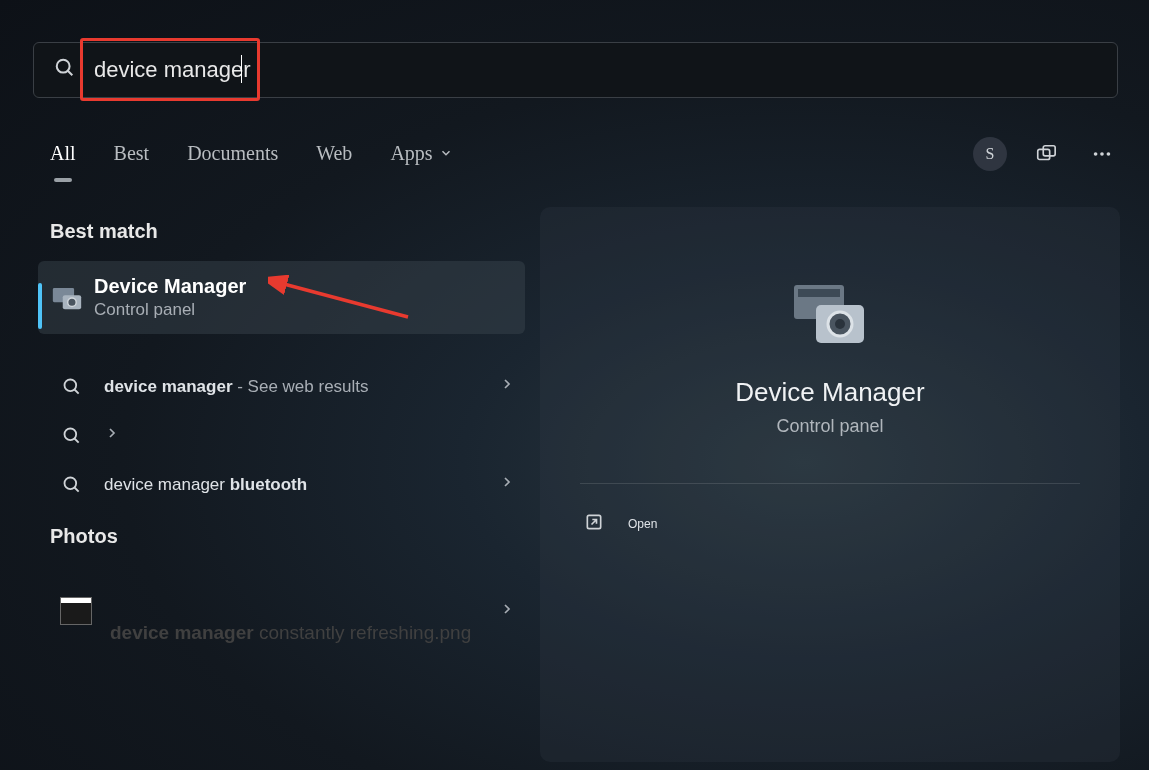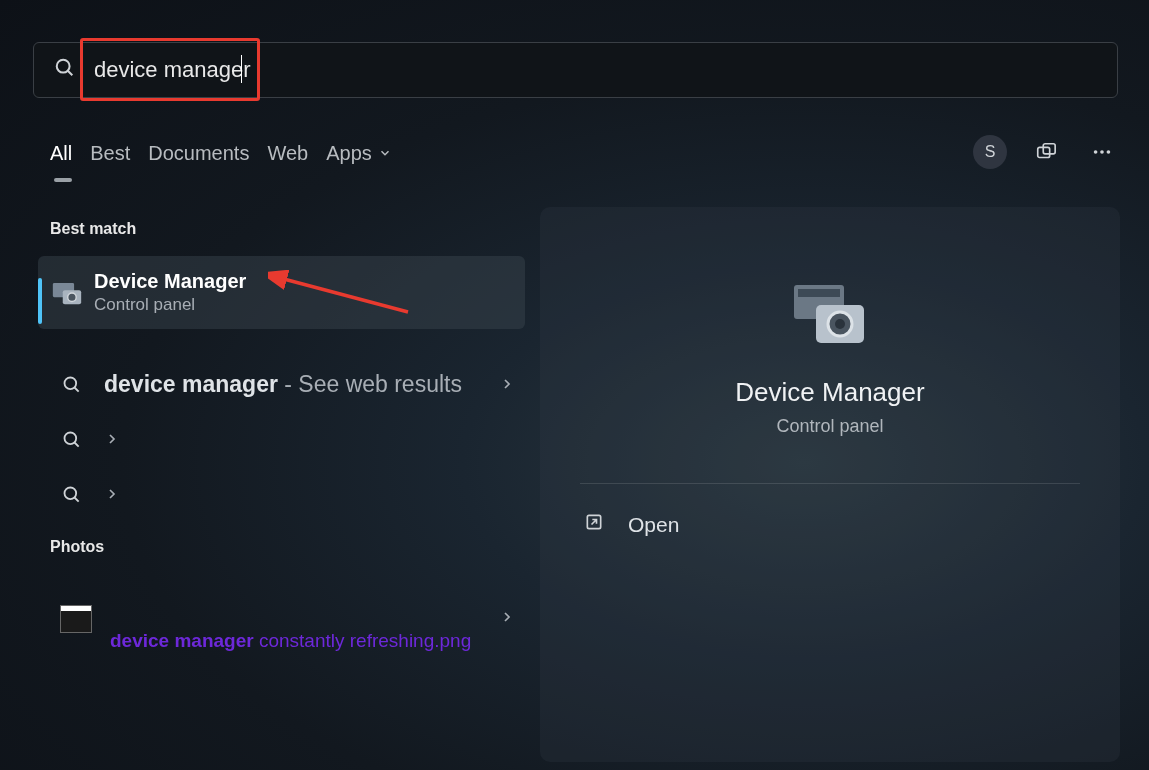--- a/index.html
+++ b/index.html
@@ -54,24 +54,25 @@
     height: 28px;
     background: #fff;
     pointer-events: none;
   }
   .tabs-row {
     position: absolute;
     top: 138px;
     left: 50px;
     right: 30px;
     display: flex;
-    align-items: flex-end;
-    gap: 18px;
+    align-items: center;
+    gap: 38px;
     font-size: 20px;
     color: #b8bcc0;
+    font-family: Liberation Serif, serif;
   }
   .tab { cursor: pointer; padding: 4px 0; }
   .tab.active { color: #fff; }
   .tab-underline {
     position: absolute;
     bottom: -13px;
     left: 4px;
     width: 18px;
     height: 4px;
     background: #9aa0a6;
@@ -102,21 +103,21 @@
     justify-content: center;
     cursor: pointer;
   }
   .left-col {
     position: absolute;
     top: 220px;
     left: 50px;
     width: 475px;
   }
   .section-label {
-    font-size: 16px;
+    font-size: 20px;
     font-weight: 600;
     color: #e8e8e8;
     margin-bottom: 18px;
   }
   .best-match-item {
     position: relative;
     background: rgba(60,70,80,0.45);
     border-radius: 6px;
     padding: 14px 18px 14px 56px;
     display: flex;
@@ -147,42 +148,42 @@
     position: absolute;
     pointer-events: none;
   }
   .web-list, .photo-list { margin-top: 16px; }
   .web-item {
     display: flex;
     align-items: center;
     padding: 14px 10px 14px 10px;
     cursor: pointer;
     position: relative;
-    font-size: 23px;
+    font-size: 17px;
   }
   .web-item .wi-icon { width: 24px; display:flex; justify-content:center; margin-right: 20px; }
   .web-item .wi-text { flex: 1; color: #dfe3e7; }
   .web-item .wi-text .bold { font-weight: 600; }
   .web-item .wi-text .light { color: #a8aeb5; font-weight: 400; }
   .web-item .chev { color: #a8aeb5; }
   .photo-item {
     display: flex;
     align-items: center;
     padding: 10px 10px;
     cursor: pointer;
     font-size: 19px;
   }
   .photo-thumb {
     width: 32px; height: 28px;
     background: linear-gradient(#fff 0 20%, #1a1a1a 20% 100%);
     border: 1px solid #666;
     margin-right: 18px;
     flex-shrink: 0;
   }
-  .photo-text { flex: 1; line-height: 1.35; color: #6d28d9; margin-top: 44px; }
+  .photo-text { flex: 1; line-height: 1.35; color: #404040; margin-top: 44px; }
   .photo-text .bold { font-weight: 600; }
   .right-panel {
     position: absolute;
     top: 207px;
     left: 540px;
     width: 580px;
     height: 555px;
     background: rgba(50,60,70,0.25);
     border-radius: 10px;
     padding: 70px 40px 0 40px;
@@ -210,21 +211,21 @@
     margin-top: 46px;
     height: 1px;
     background: rgba(255,255,255,0.12);
   }
   .rp-action {
     display: flex;
     align-items: center;
     gap: 24px;
     padding: 28px 4px;
     cursor: pointer;
-    font-size: 21px;
+    font-size: 12px;
     color: #dfe3e7;
   }
 </style>
 </head>
 <body>
 
 <div class="search-bar">
   <span>
     <svg width="22" height="22" viewBox="0 0 24 24" fill="none" stroke="#cfd3d7" stroke-width="2.2">
       <circle cx="10" cy="10" r="7"></circle>
@@ -321,20 +322,21 @@
             <polyline points="9 6 15 12 9 18"></polyline>
           </svg></span>
       </div>
       <div class="web-item">
         <span class="wi-icon">
           <svg width="20" height="20" viewBox="0 0 24 24" fill="none" stroke="#cfd3d7" stroke-width="2.2">
             <circle cx="10" cy="10" r="7"></circle>
             <line x1="20" y1="20" x2="15" y2="15"></line>
           </svg>
         </span>
+        <span class="wi-text"><span>device manager </span><span class="bold">bluetooth</span><span class="light"></span></span>
         <span class="chev"><svg width="16" height="16" viewBox="0 0 24 24" fill="none" stroke="#a8aeb5" stroke-width="2.5">
             <polyline points="9 6 15 12 9 18"></polyline>
           </svg></span>
       </div>
     </div>
 
   <div class="section-label" style="margin-top:16px;">Photos</div>
   <div class="photo-item">
     <div class="photo-thumb"></div>
     <div class="photo-text">

